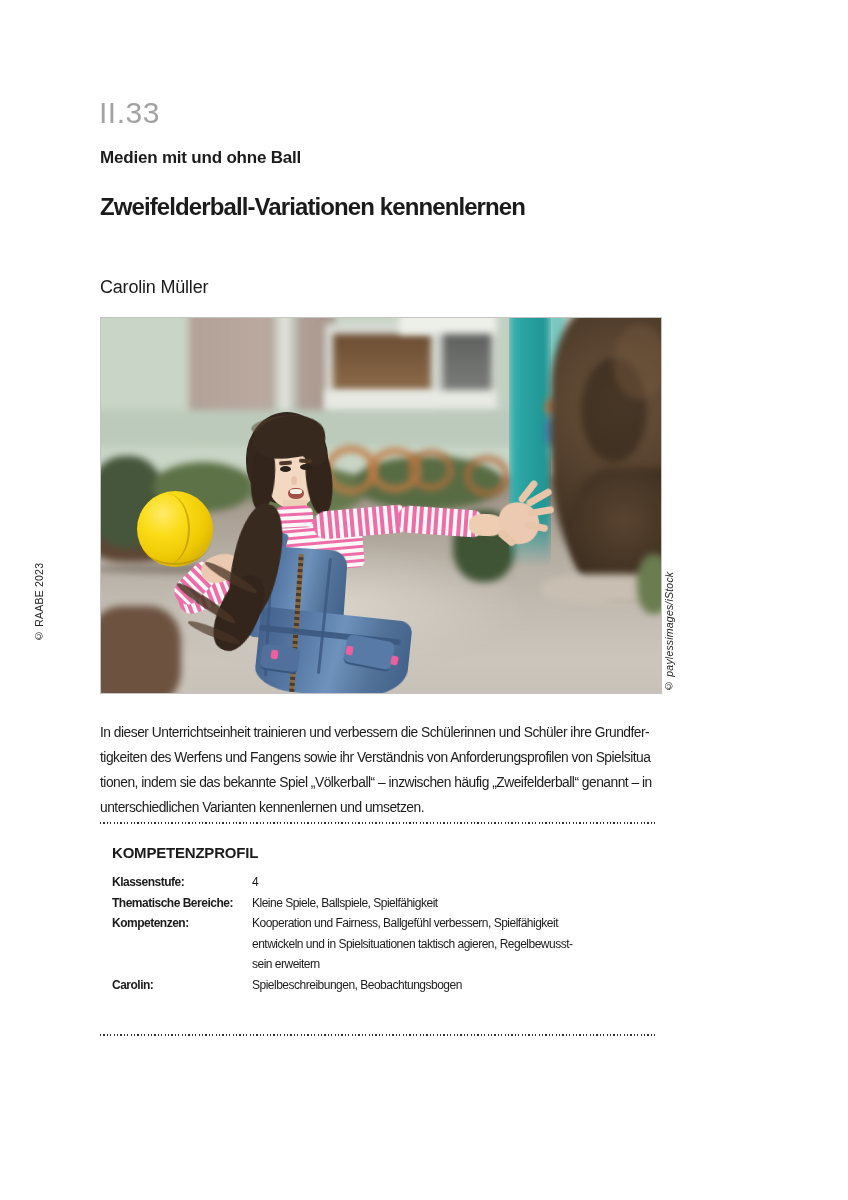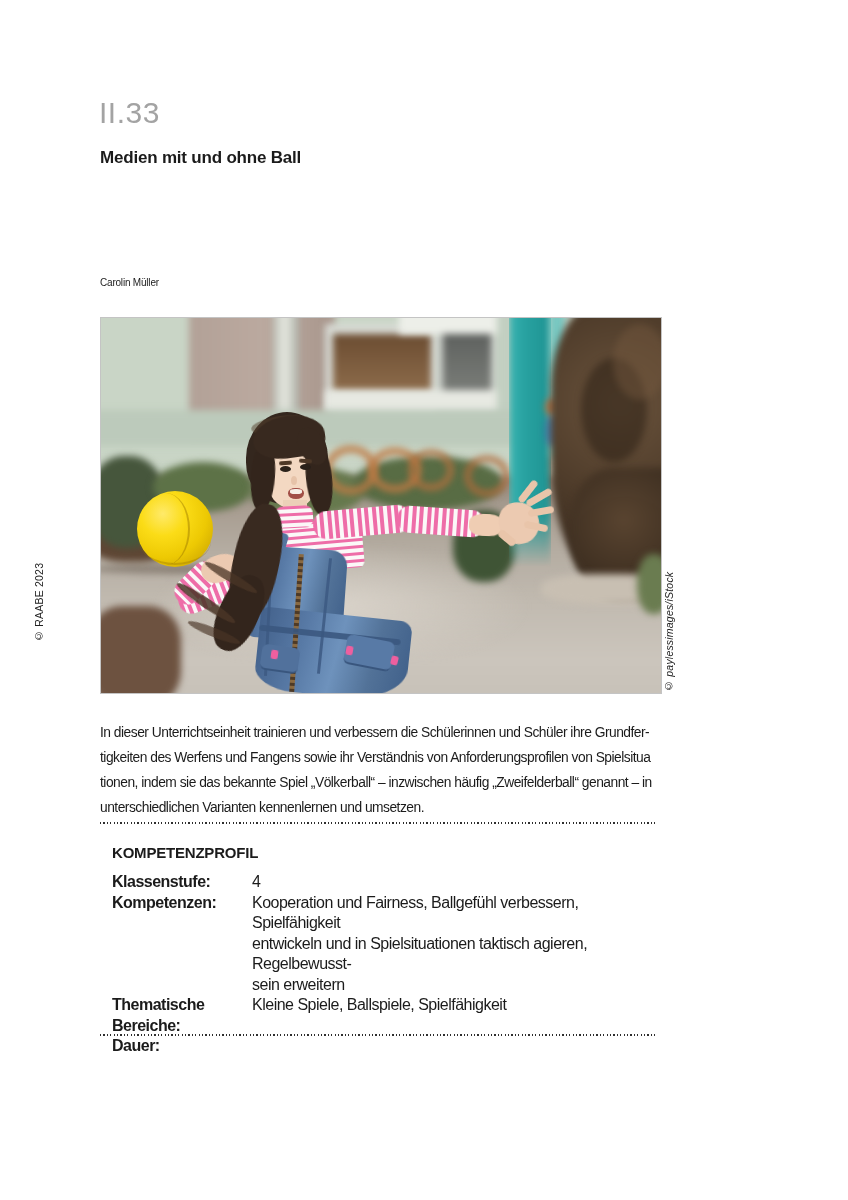--- a/index.html
+++ b/index.html
@@ -3,30 +3,30 @@
 <meta charset="utf-8">
 <style>
   html,body{margin:0;padding:0;background:#fff;}
   .page{position:relative;width:848px;height:1108px;background:#fff;overflow:hidden;
         font-family:"Liberation Sans","DejaVu Sans",sans-serif;color:#1b1b1b;}
   .abs{position:absolute;}
   .kicker{left:99px;top:96px;font-size:30px;color:#a3a3a3;letter-spacing:.5px;}
   .series{left:100px;top:148px;font-size:17px;font-weight:bold;letter-spacing:-.2px;}
   .title{left:100px;top:190px;font-size:24px;font-weight:bold;line-height:33px;letter-spacing:-.9px;margin:0;}
   .title span{display:block;}
-  .author{left:100px;top:277px;font-size:10px;letter-spacing:-.2px;}
+  .author{left:100px;top:277px;font-size:18px;letter-spacing:-.2px;}
   .vtext{writing-mode:vertical-rl;transform:rotate(180deg);font-size:10.5px;color:#222;letter-spacing:.2px;}
   .credit-left{left:33px;top:552px;height:90px;}
   .credit-right{left:663px;top:556px;height:136px;font-style:italic;}
   .intro{left:100px;top:706px;width:600px;font-size:13.8px;line-height:25px;letter-spacing:-.5px;white-space:pre-line;}
   .rule{left:100px;width:556px;height:2px;
         background:repeating-linear-gradient(90deg,#2e2e2e 0 1.2px,transparent 1.2px 3.4px);}
   .rule1{top:822px;} .rule2{top:1034px;}
   .pheading{left:112px;top:844px;font-size:15px;font-weight:bold;letter-spacing:-.2px;}
-  .ptable{left:112px;top:872px;width:546px;font-size:16px;line-height:20.5px;letter-spacing:-.5px;}
+  .ptable{left:112px;top:872px;width:546px;font-size:12px;line-height:20.5px;letter-spacing:-.5px;}
   .prow{display:flex;}
   .plabel{width:140px;flex:0 0 140px;font-weight:bold;}
   .pvalue{white-space:pre-line;}
   
   .photo{left:100px;top:317px;width:560px;height:375px;border:1px solid #c4c4c4;
          overflow:hidden;background:#c9d5c6;}
   .L{position:absolute;}
   .bg{filter:blur(3.5px);}
   .fg{filter:blur(.6px);}
   .stripesH{background:repeating-linear-gradient(180deg,#ee6da8 0 3.5px,#fbf8f8 3.5px 7px);}
@@ -136,20 +136,21 @@
   .wisp3{left:100px;top:255px;width:60px;height:9px;transform:rotate(30deg);opacity:.75;}
 </style>
 </head>
 <body>
 
 <div class="page">
 
   <div class="abs kicker">II.33</div>
   <div class="abs series">Medien mit und ohne Ball</div>
   <h1 class="abs title">
+    <span>Zweifelderball-Variationen kennenlernen</span>
   </h1>
   <div class="abs author">Carolin Müller</div>
 
   <div class="abs vtext credit-left">© RAABE 2023</div>
 
   <div class="abs photo">
 
     <div class="L bg wallbase"></div>
     <div class="L bg walltan"></div>
     <div class="L bg pipe"></div>
@@ -249,29 +250,30 @@
   <div class="abs rule rule1"></div>
 
   <div class="abs pheading">KOMPETENZPROFIL</div>
 
   <div class="abs ptable">
     <div class="prow">
       <div class="plabel">Klassenstufe:</div>
       <div class="pvalue">4</div>
     </div>
     <div class="prow">
+      <div class="plabel">Thematische Bereiche:</div>
+      <div class="pvalue">Kleine Spiele, Ballspiele, Spielfähigkeit</div>
+    </div>
+    <div class="prow">
       <div class="plabel">Kompetenzen:</div>
       <div class="pvalue">Kooperation und Fairness, Ballgefühl verbessern, Spielfähigkeit
 entwickeln und in Spielsituationen taktisch agieren, Regelbewusst-
 sein erweitern</div>
     </div>
     <div class="prow">
-      <div class="plabel">Thematische Bereiche:</div>
-      <div class="pvalue">Kleine Spiele, Ballspiele, Spielfähigkeit</div>
-    </div>
-    <div class="prow">
-      <div class="plabel">Dauer:</div>
+      <div class="plabel">Carolin:</div>
+      <div class="pvalue">Spielbeschreibungen, Beobachtungsbogen</div>
     </div>
   </div>
 
   <div class="abs rule rule2"></div>
 
 </div>
 
 </body></html>

